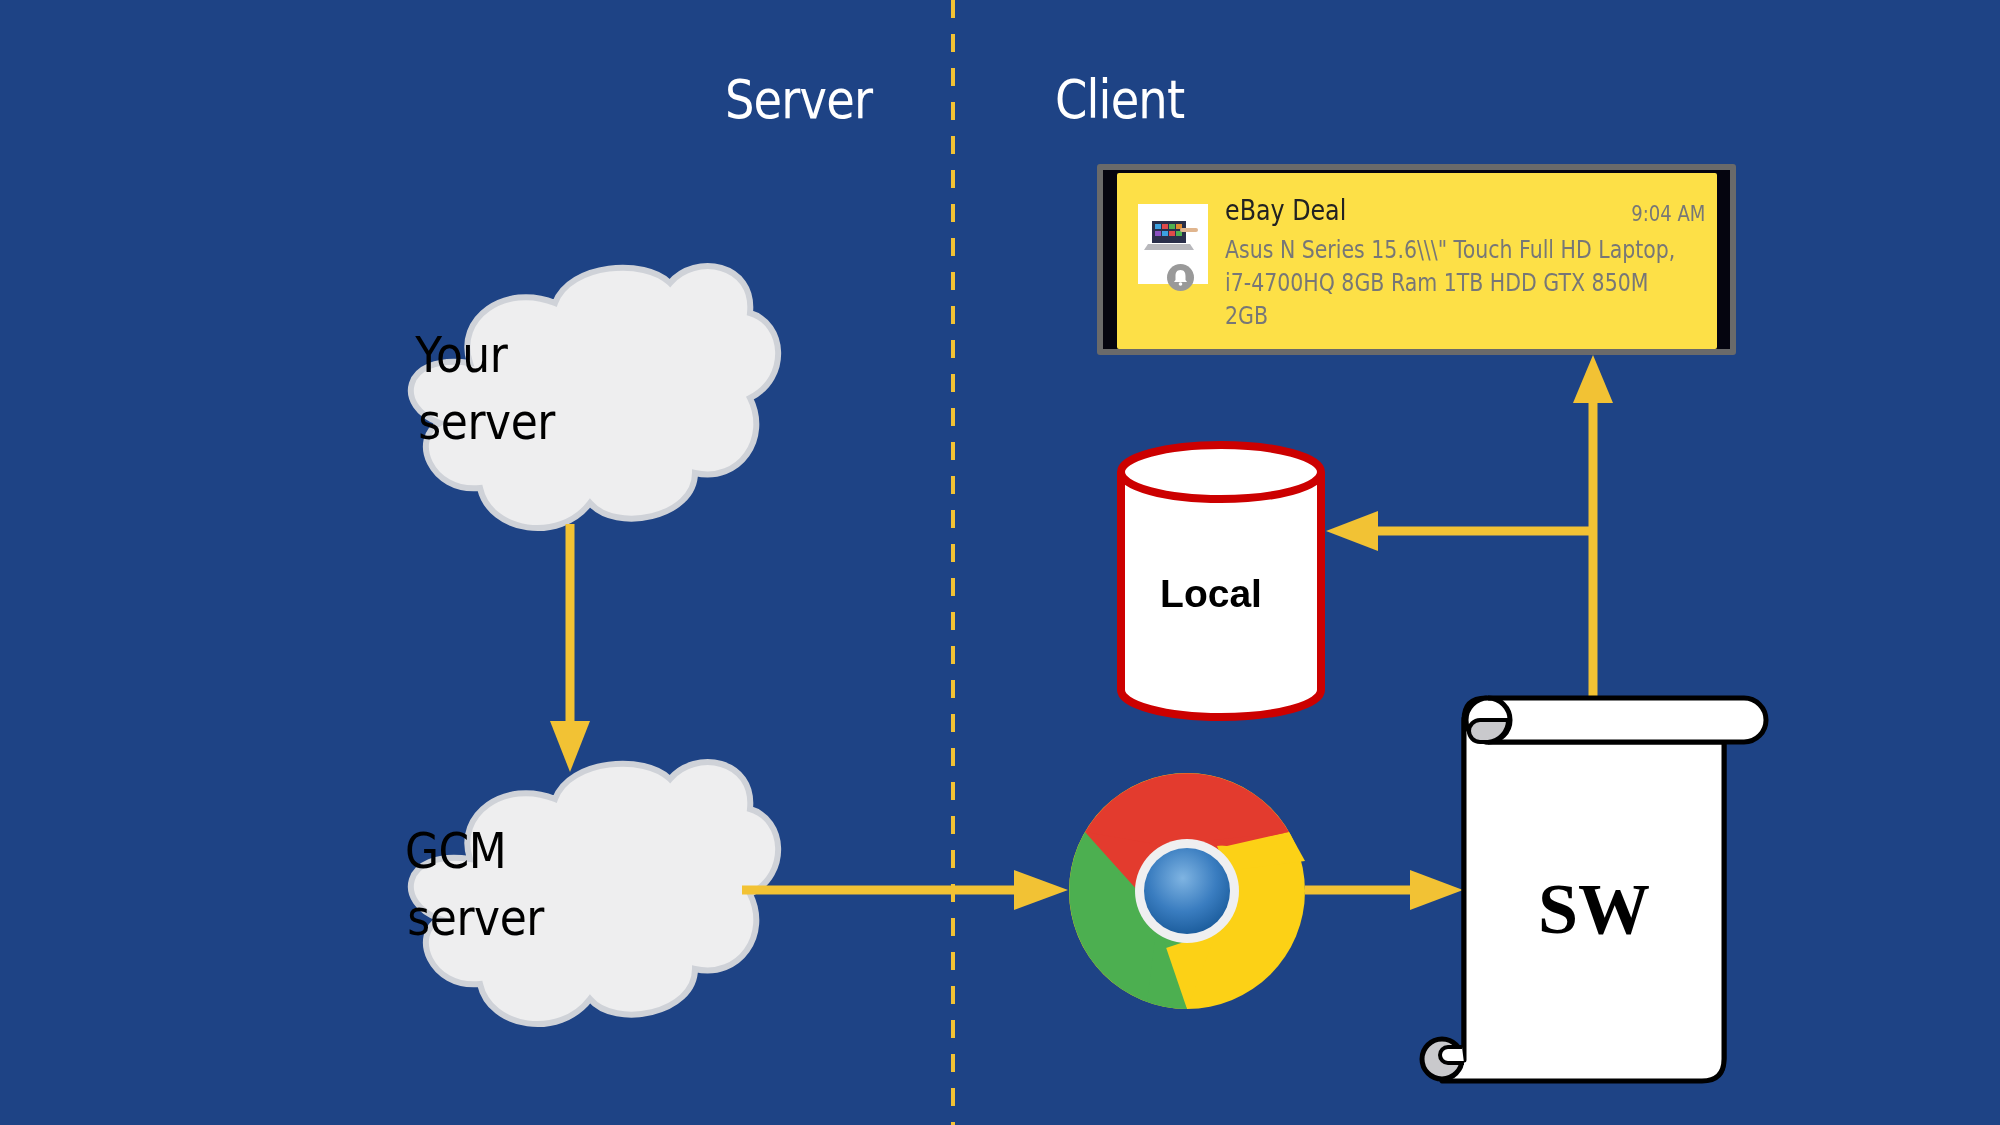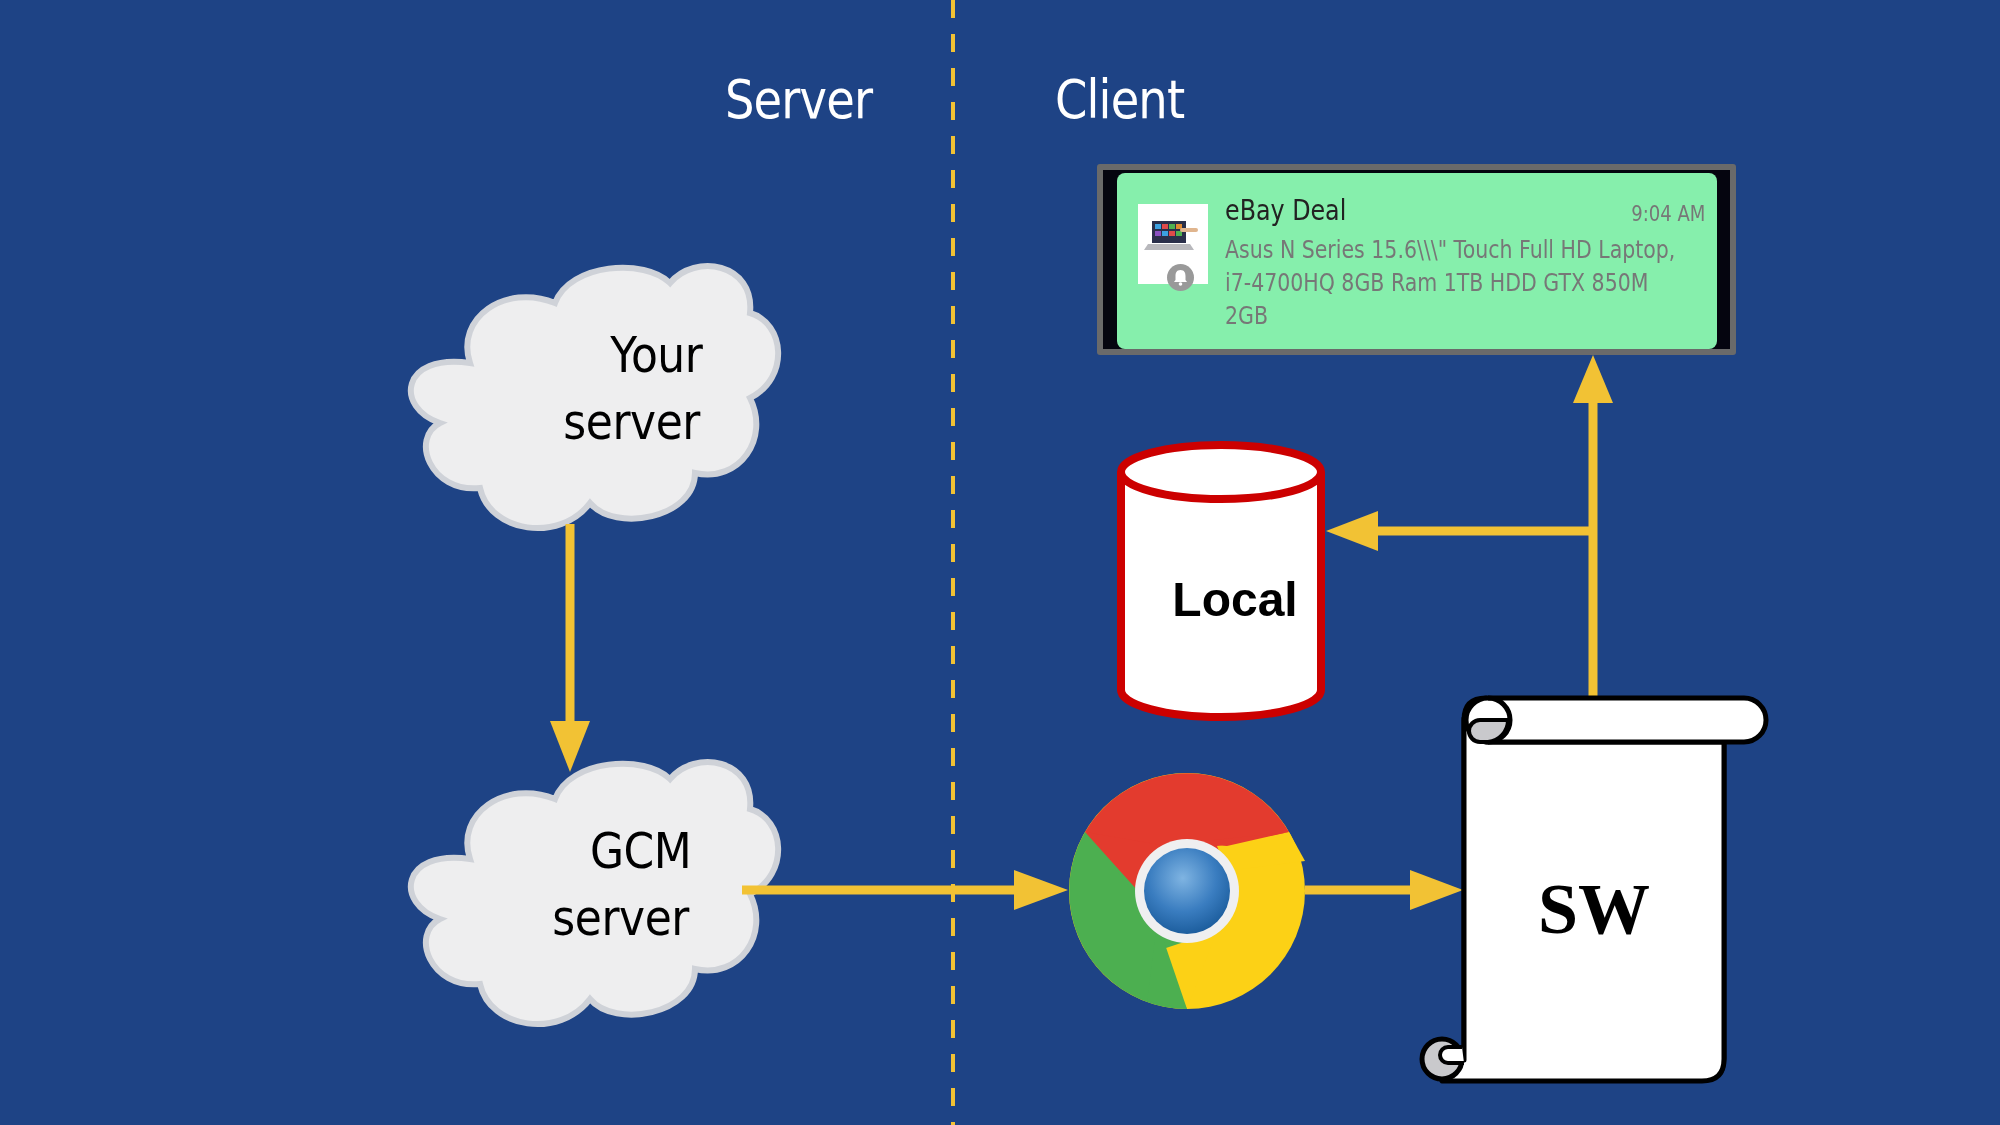--- a/index.html
+++ b/index.html
@@ -16,37 +16,36 @@
       font-family: "DejaVu Sans", sans-serif;
       font-size: 54px;
       letter-spacing: -1px;
       transform: scaleX(0.86);
       transform-origin: left top;
       white-space: nowrap;
     }
     .cloud-text {
       position: absolute;
       width: 300px;
-      text-align: right;
+      text-align: left;
       color: #000;
       font-family: "DejaVu Sans", sans-serif;
       font-size: 50px;
       line-height: 67px;
       letter-spacing: -0.5px;
     }
     .cloud-text span { display: inline-block; transform: scaleX(0.88); }
     .db-label {
       position: absolute;
       left: 1117px; width: 188px; top: 572px;
       text-align: center;
       font-family: "Liberation Sans", sans-serif;
       font-weight: bold;
-      font-size: 48px;
+      font-size: 39px;
       color: #000;
-      padding-left: 24px;
     }
     .sw-label {
       position: absolute;
       left: 1464px; width: 260px; top: 868px;
       text-align: center;
       font-family: Liberation Serif, serif;
       font-weight: bold;
       font-size: 72px;
       color: #000;
     }
@@ -61,22 +60,22 @@
       padding: 6px;
     }
     .notif-inner {
       width: 100%; height: 100%;
       background: #05050f;
       position: relative;
     }
     .notif-card {
       position: absolute;
       left: 14px; right: 13px; top: 3px; bottom: 0;
-      background: #86efac;
-      border-radius: 8px;
+      background: #fde047;
+      border-radius: 2px;
     }
     .notif-thumb {
       position: absolute;
       left: 21px; top: 31px;
       width: 70px; height: 80px;
       background: #ffffff;
     }
     .notif-bell {
       position: absolute;
       left: 50px; top: 91px;

